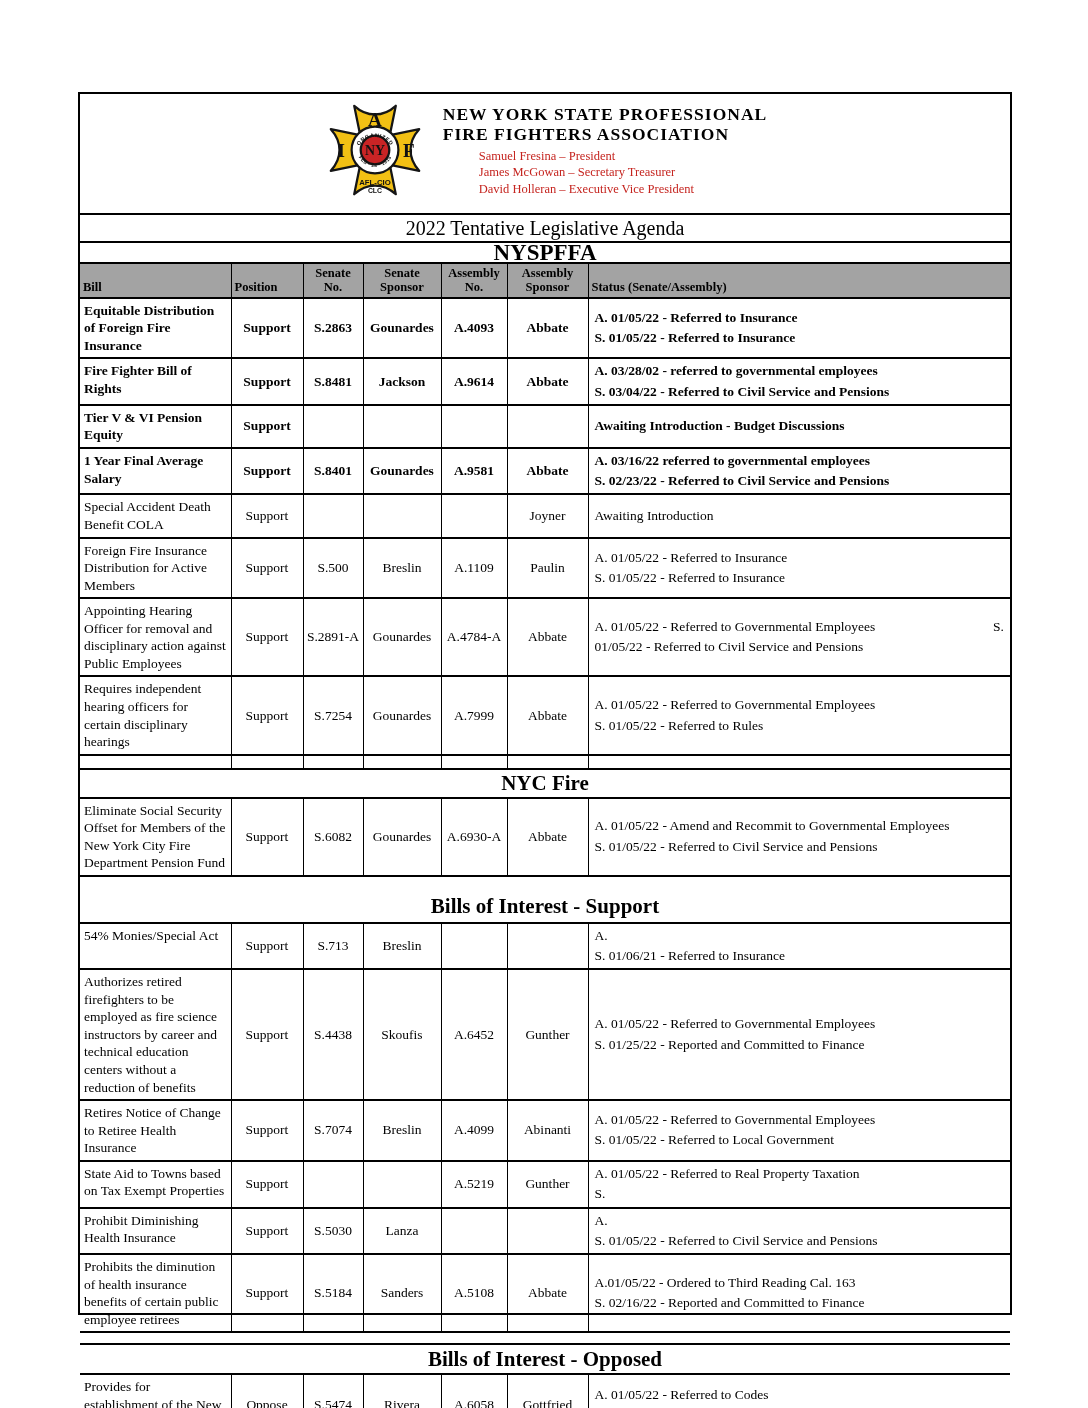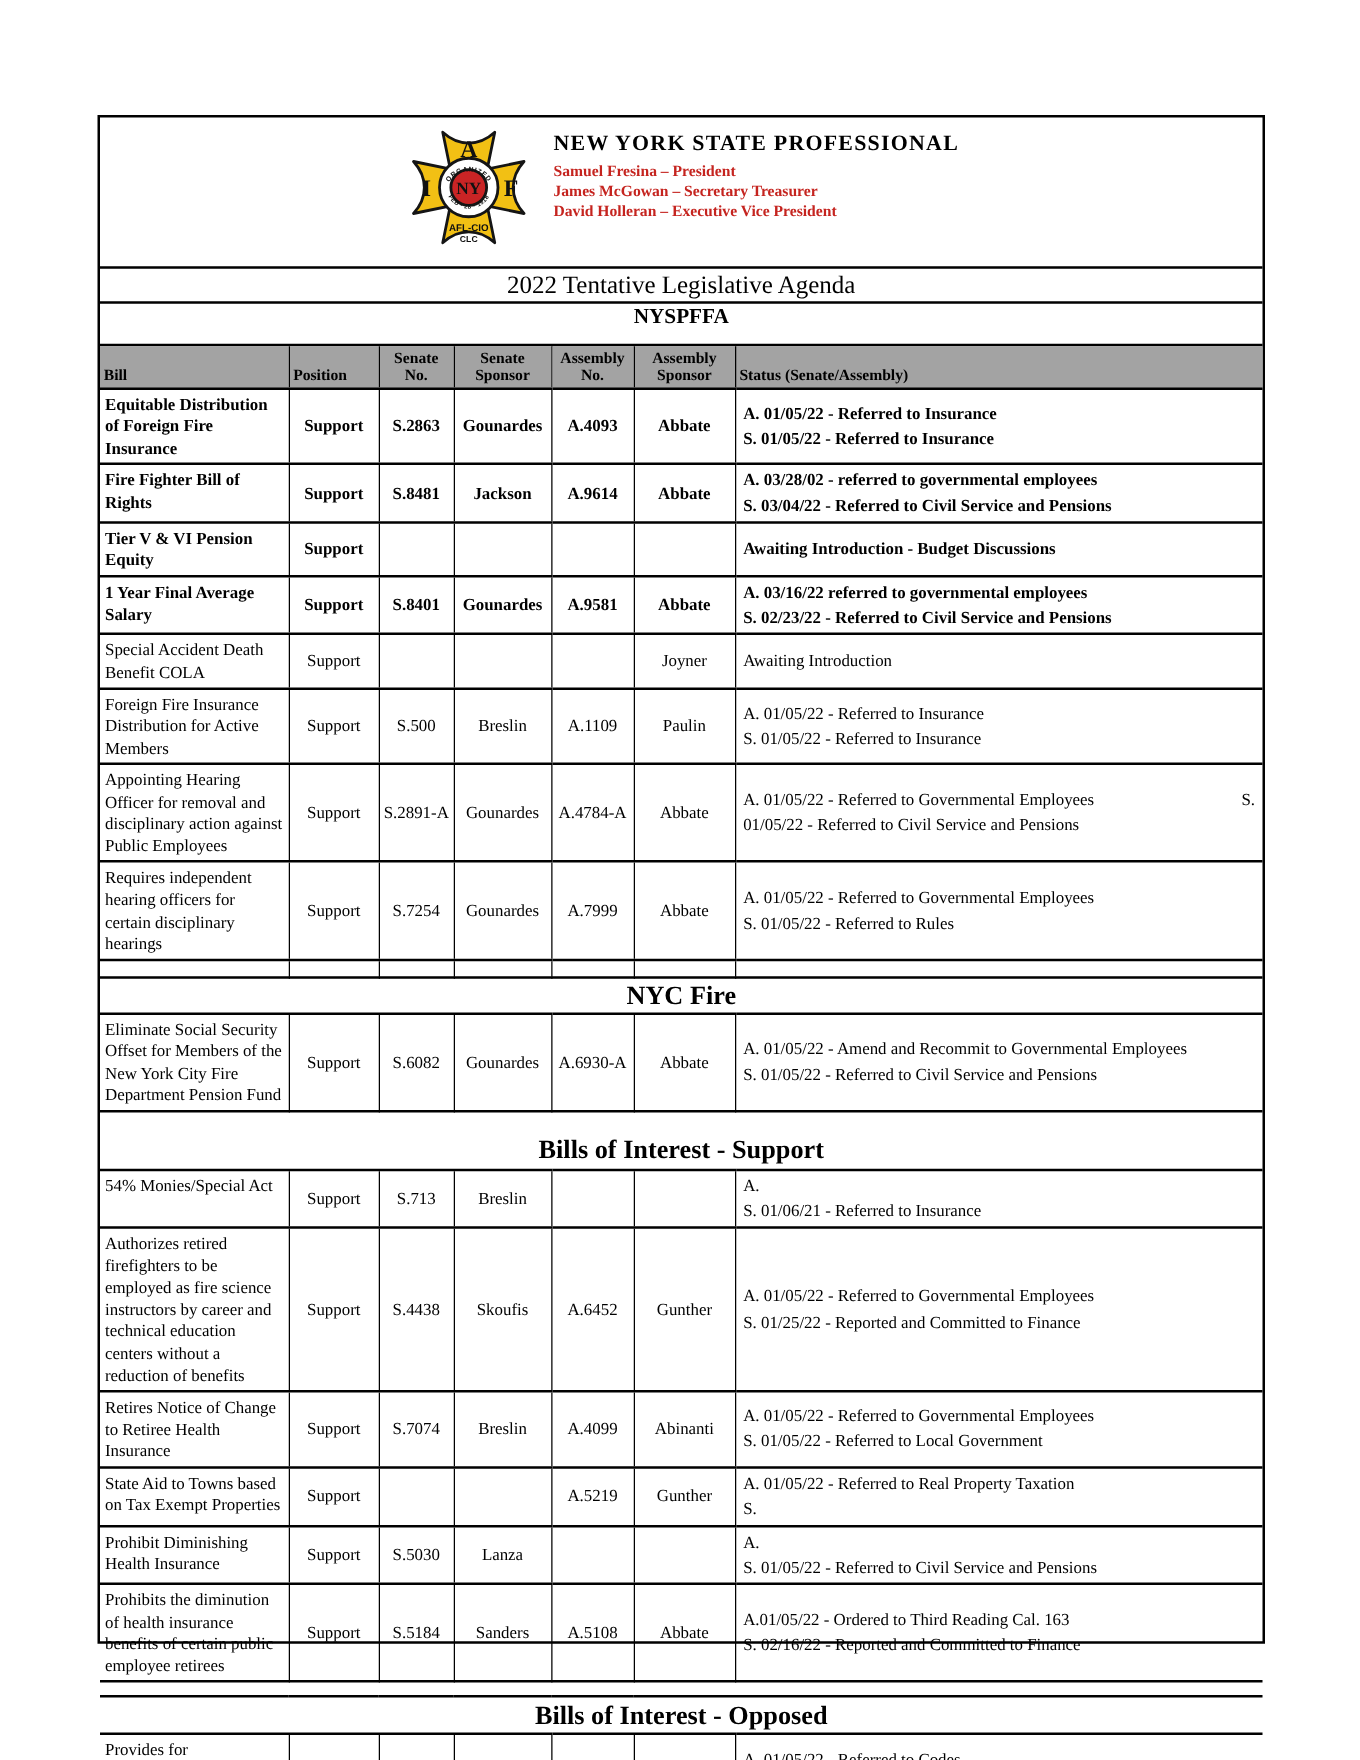--- a/index.html
+++ b/index.html
@@ -12,29 +12,29 @@
     border:2px solid #000;box-sizing:border-box;background:#fff;
   }
   
   .letterhead{
     height:121px;border-bottom:2px solid #000;box-sizing:border-box;
     display:flex;align-items:flex-start;justify-content:center;gap:16px;padding-top:4px;
   }
   .logo-wrap{width:104px;height:104px;flex:0 0 auto;}
   .lh-text{padding-top:7px;}
   .org-name{font-weight:bold;font-size:17.5px;line-height:1.12;letter-spacing:1px;}
-  .officers{margin-top:4px;font-size:12.5px;font-weight:bold;line-height:1.3;}
+  .officers{margin-top:4px;font-size:12.5px;font-weight:normal;line-height:1.3;margin-left:36px;}
   
   .title-row{
     height:28px;border-bottom:2px solid #000;box-sizing:border-box;
     text-align:center;font-weight:normal;font-size:20px;line-height:26px;
   }
   .subtitle-row{
-    height:34px;border-bottom:2px solid #000;box-sizing:border-box;
-    text-align:center;font-weight:bold;font-size:17px;line-height:19px;
+    height:21px;border-bottom:2px solid #000;box-sizing:border-box;
+    text-align:center;font-weight:bold;font-size:23px;line-height:19px;
   }
   
   table.agenda{width:100%;border-collapse:collapse;table-layout:fixed;}
   .agenda th,.agenda td{
     border:1px solid #000;border-top:2px solid #000;box-sizing:border-box;
     font-size:13.5px;overflow:hidden;
   }
   .agenda thead th{
     background:#a3a3a3;font-weight:bold;font-size:12.5px;line-height:1.15;
     vertical-align:bottom;height:29px;padding:2px 3px;border-top:none;
@@ -91,20 +91,21 @@
         <text font-size="5.6" font-weight="bold" letter-spacing="0.4" fill="#111" font-family="Liberation Sans, sans-serif">
           <textPath href="#arcBottom" startOffset="50%" text-anchor="middle">FEB · 28 · 1918</textPath>
         </text>
         <text x="60" y="66" font-size="16" font-weight="bold" text-anchor="middle" fill="#111" font-family="Liberation Serif, serif">NY</text>
         <text x="60" y="100" font-size="9" font-weight="bold" text-anchor="middle" fill="#111" font-family="Liberation Sans, sans-serif">AFL-CIO</text>
         <text x="60" y="110" font-size="8" font-weight="bold" text-anchor="middle" fill="#111" font-family="Liberation Sans, sans-serif">CLC</text>
       </svg>
     </div>
     <div class="lh-text">
       <div class="org-name">NEW YORK STATE PROFESSIONAL</div>
+      <div class="org-name">FIRE FIGHTERS ASSOCIATION</div>
       <div class="officers">
         <div style="color: rgb(197, 36, 31);">Samuel Fresina – President</div>
         <div style="color: rgb(197, 36, 31);">James McGowan – Secretary Treasurer</div>
         <div style="color: rgb(197, 36, 31);">David Holleran – Executive Vice President</div>
       </div>
     </div>
   </div>
 
   <div class="title-row">2022 Tentative Legislative Agenda</div>
   <div class="subtitle-row">NYSPFFA</div>

